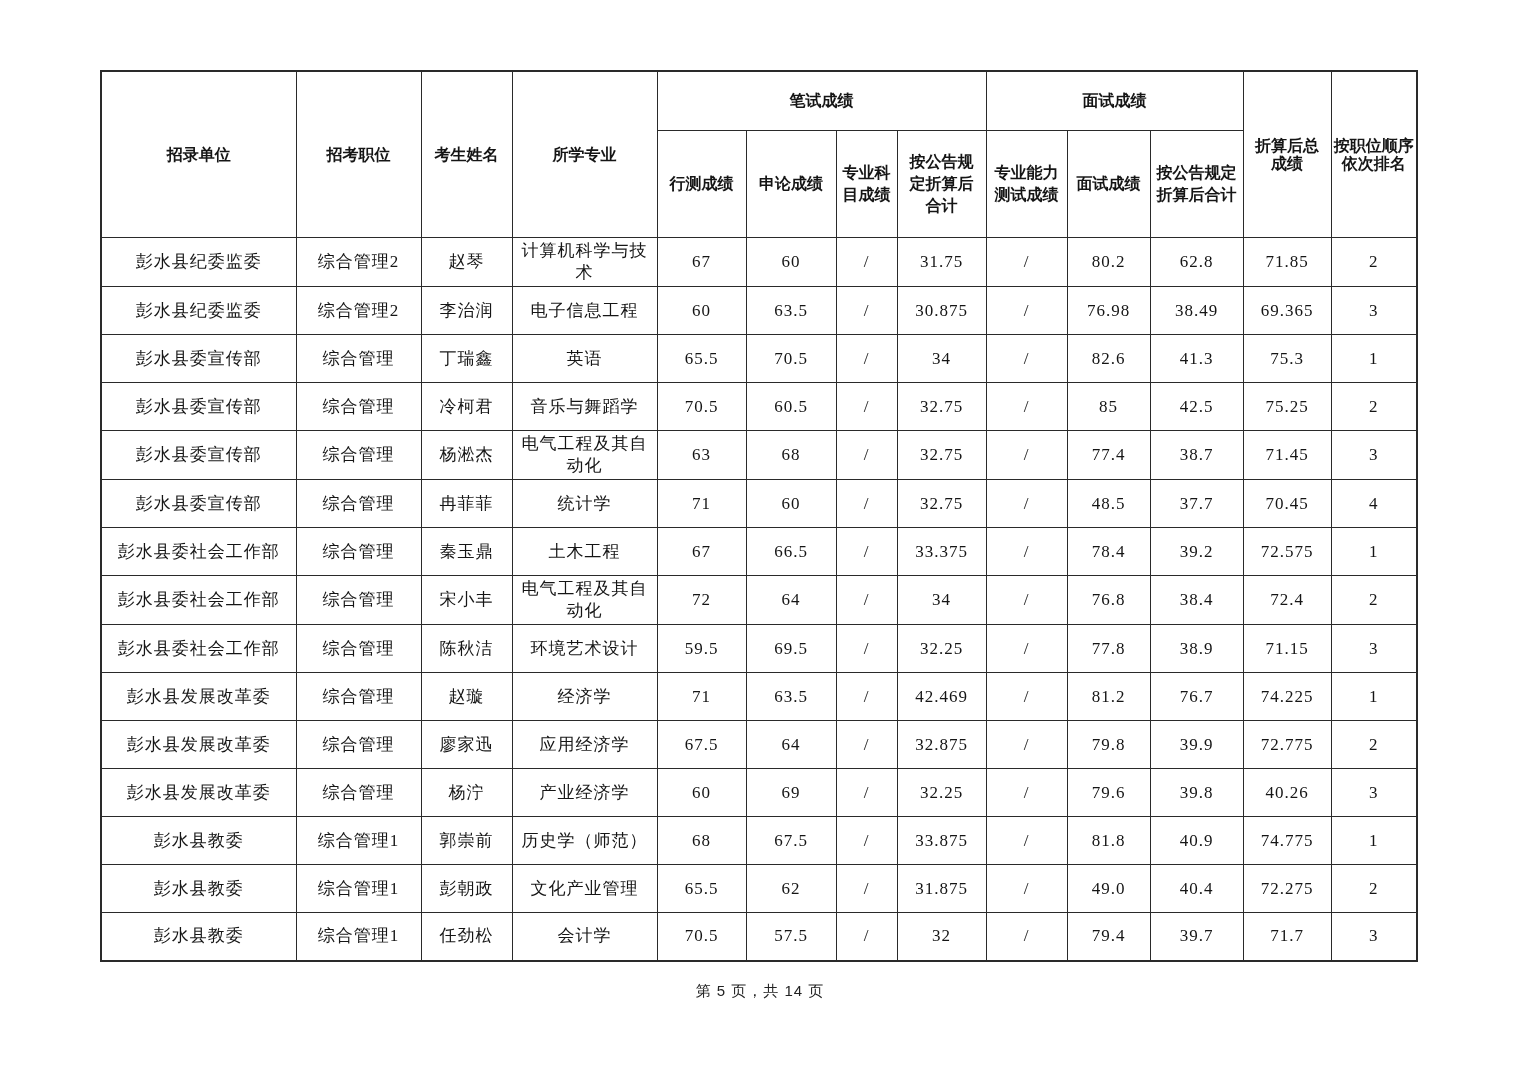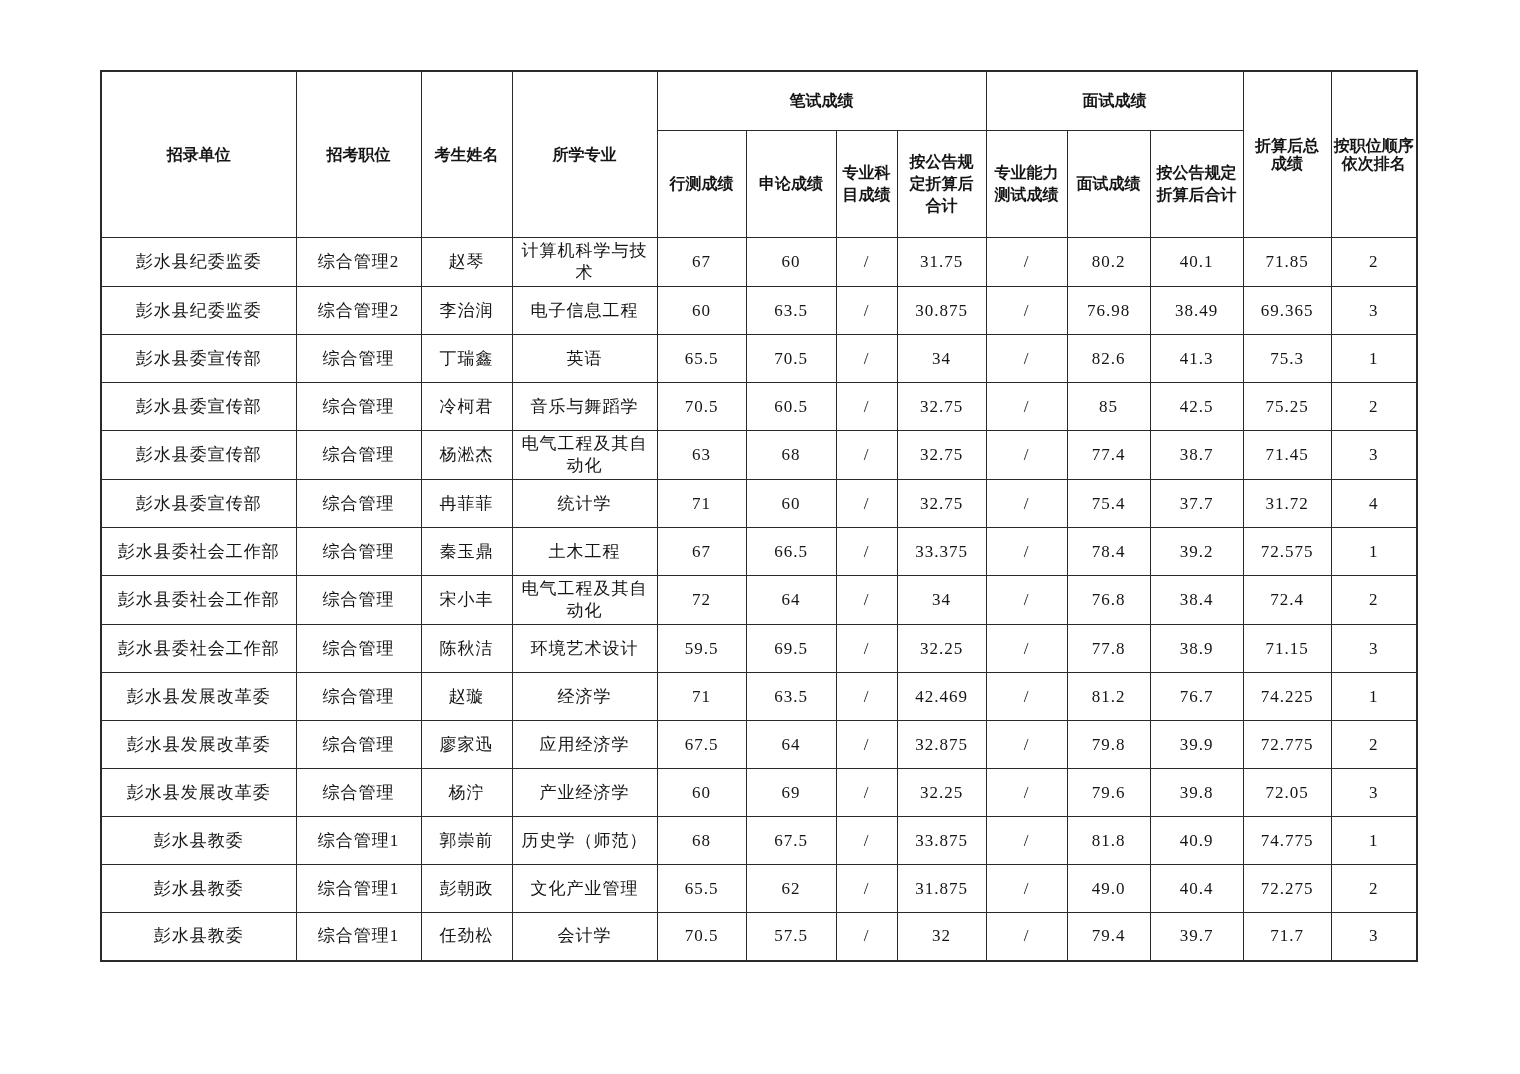--- a/index.html
+++ b/index.html
@@ -127,21 +127,21 @@
     <td>彭水县纪委监委</td>
     <td>综合管理2</td>
     <td>赵琴</td>
     <td>计算机科学与技术</td>
     <td>67</td>
     <td>60</td>
     <td>/</td>
     <td>31.75</td>
     <td>/</td>
     <td>80.2</td>
-    <td>40.1</td>
+    <td>62.8</td>
     <td>71.85</td>
     <td>2</td>
   </tr>
         <tr>
     <td>彭水县纪委监委</td>
     <td>综合管理2</td>
     <td>李治润</td>
     <td>电子信息工程</td>
     <td>60</td>
     <td>63.5</td>
@@ -201,23 +201,23 @@
         <tr>
     <td>彭水县委宣传部</td>
     <td>综合管理</td>
     <td>冉菲菲</td>
     <td>统计学</td>
     <td>71</td>
     <td>60</td>
     <td>/</td>
     <td>32.75</td>
     <td>/</td>
-    <td>75.4</td>
+    <td>48.5</td>
     <td>37.7</td>
-    <td>31.72</td>
+    <td>70.45</td>
     <td>4</td>
   </tr>
         <tr>
     <td>彭水县委社会工作部</td>
     <td>综合管理</td>
     <td>秦玉鼎</td>
     <td>土木工程</td>
     <td>67</td>
     <td>66.5</td>
     <td>/</td>
@@ -293,21 +293,21 @@
     <td>综合管理</td>
     <td>杨泞</td>
     <td>产业经济学</td>
     <td>60</td>
     <td>69</td>
     <td>/</td>
     <td>32.25</td>
     <td>/</td>
     <td>79.6</td>
     <td>39.8</td>
-    <td>72.05</td>
+    <td>40.26</td>
     <td>3</td>
   </tr>
         <tr>
     <td>彭水县教委</td>
     <td>综合管理1</td>
     <td>郭崇前</td>
     <td>历史学（师范）</td>
     <td>68</td>
     <td>67.5</td>
     <td>/</td>
@@ -344,14 +344,15 @@
     <td>32</td>
     <td>/</td>
     <td>79.4</td>
     <td>39.7</td>
     <td>71.7</td>
     <td>3</td>
   </tr>
       </tbody>
   </table>
 
+  <div class="page-footer">第 5 页，共 14 页</div>
 
 </div>
 
 </body></html>

